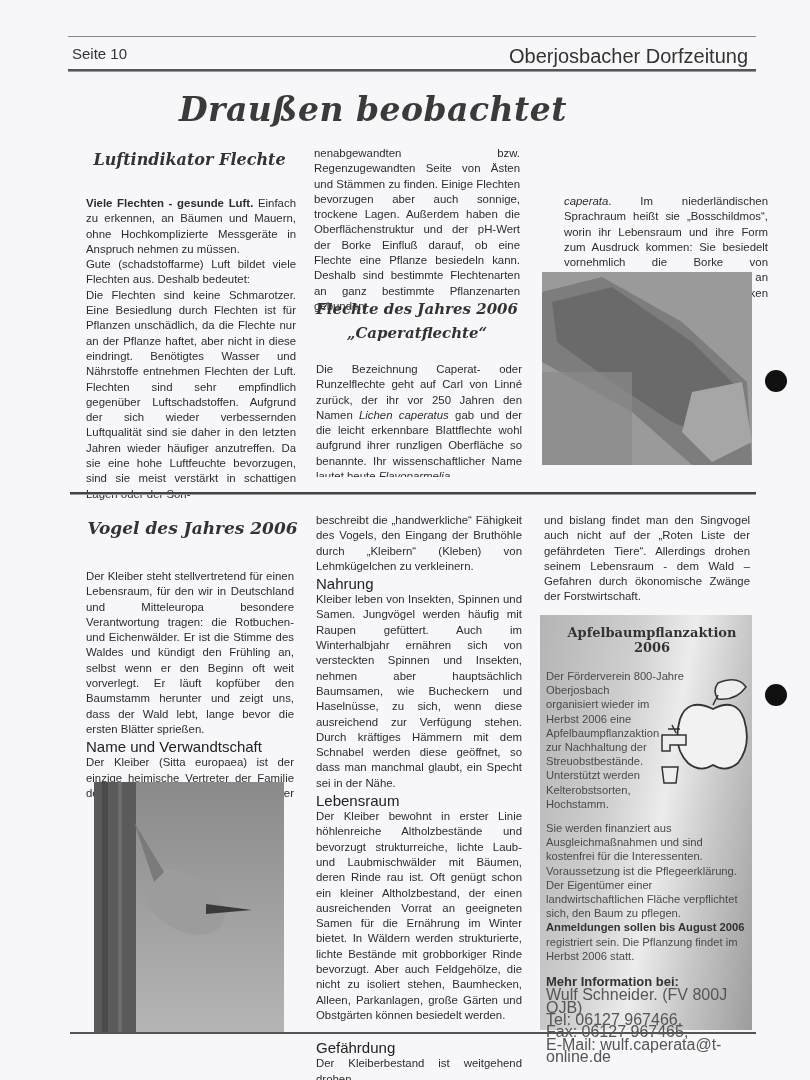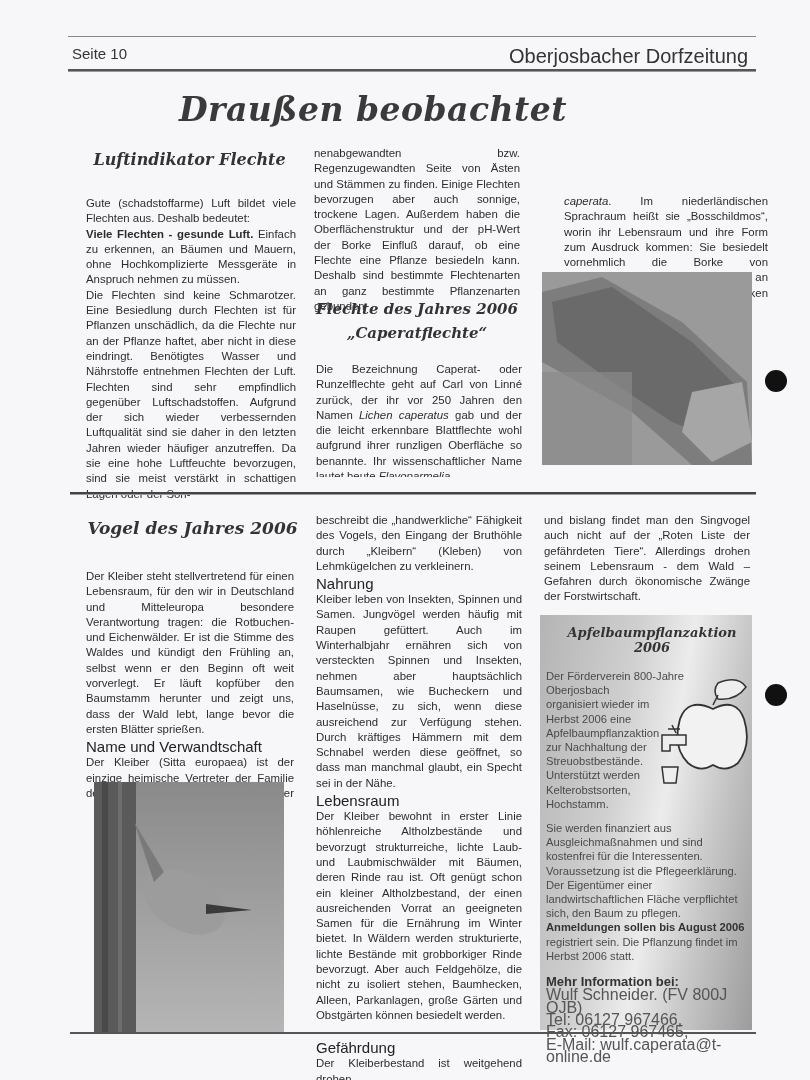--- a/index.html
+++ b/index.html
@@ -15,42 +15,42 @@
   .sec-title { font-family:"DejaVu Serif", serif; font-style:italic; font-weight:bold; color:#333; text-align:center; }
   .col { font-size:11.4px; line-height:15.3px; text-align:justify; color:#2c2c2c; hyphens:manual; }
   .col p { margin:0; }
   .col b.sub { font-size:15px; font-weight:normal; display:block; line-height:17px; margin-top:1px; color:#222; }
   .mid-rule { left:70px; top:492px; width:686px; height:2px; background:#444; border-bottom:1px solid #999; }
   .bot-rule { left:70px; top:1032px; width:686px; height:2px; background:#555; }
   .photo { background:#8e8e8e; overflow:hidden; }
   .hole { width:22px; height:22px; border-radius:50%; background:#111; }
   .box { left:540px; top:615px; width:212px; height:415px;
          background:linear-gradient(100deg,#b4b4b4 0%,#cfcfcf 35%,#ececec 55%,#c6c6c6 75%,#9c9c9c 100%); }
-  .box-title { font-family:"DejaVu Serif", serif; font-style:italic; font-weight:bold; font-size:13px;
+  .box-title { font-family:"DejaVu Serif", serif; font-weight:bold; font-size:13px;
                text-align:center; margin-top:10px; color:#333;margin-left:12px; }
   .box-text { font-size:11.2px; line-height:14.2px; color:#4a4a4a; padding:0 6px; }
   .box-text p { margin:0; }
   .box-sub { font-size:13px; font-weight:bold; color:#333; }
   .box-small { font-size:16px; line-height:12.4px; color:#555; }
 </style>
 </head>
 <body>
 
 <div class="abs hdr-rule-top"></div>
 <div class="abs hdr-left">Seite 10</div>
 <div class="abs hdr-right">Oberjosbacher Dorfzeitung</div>
 <div class="abs hdr-rule-bot"></div>
 
 <div class="abs main-title">Draußen beobachtet</div>
 
 <div class="abs sec-title" style="left:82px;top:150px;width:215px;font-size:16px;">Luftindikator Flechte</div>
 
 <div class="abs col" style="left:86px;top:196px;width:210px;">
+  <p><b>Viele Flechten - gesunde Luft.</b><span> Einfach zu erkennen, an Bäumen und Mauern, ohne Hochkomplizierte Messgeräte in Anspruch nehmen zu müssen.</span></p>
   <p>Gute (schadstoffarme) Luft bildet viele Flechten aus. Deshalb bedeutet:</p>
-  <p><b>Viele Flechten - gesunde Luft.</b><span> Einfach zu erkennen, an Bäumen und Mauern, ohne Hochkomplizierte Messgeräte in Anspruch nehmen zu müssen.</span></p>
   <p>Die Flechten sind keine Schmarotzer. Eine Besiedlung durch Flechten ist für Pflanzen unschädlich, da die Flechte nur an der Pflanze haftet, aber nicht in diese eindringt. Benötigtes Wasser und Nährstoffe entnehmen Flechten der Luft. Flechten sind sehr empfindlich gegenüber Luftschadstoffen. Aufgrund der sich wieder verbessernden Luftqualität sind sie daher in den letzten Jahren wieder häufiger anzutreffen. Da sie eine hohe Luftfeuchte bevorzugen, sind sie meist verstärkt in schattigen Lagen oder der Son-</p>
 </div>
 
 <div class="abs col" style="left:314px;top:146px;width:206px;">
   <p>nenabgewandten bzw. Regenzugewandten Seite von Ästen und Stämmen zu finden. Einige Flechten bevorzugen aber auch sonnige, trockene Lagen. Außerdem haben die Oberflächenstruktur und der pH-Wert der Borke Einfluß darauf, ob eine Flechte eine Pflanze besiedeln kann. Deshalb sind bestimmte Flechtenarten an ganz bestimmte Pflanzenarten gebunden</p>
 </div>
 
 <div class="abs sec-title" style="left:308px;top:300px;width:218px;font-size:15px;">
   <div>Flechte des Jahres 2006</div>
   <div style="margin-top:6px;">„Caperatflechte“</div>

